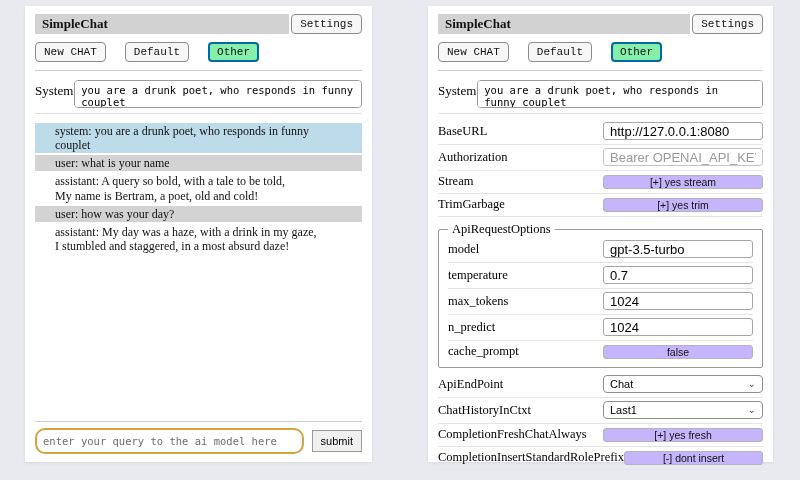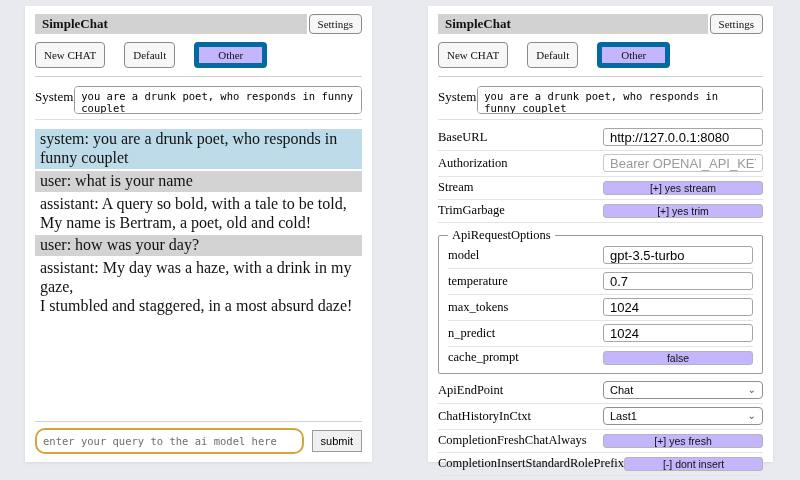--- a/index.html
+++ b/index.html
@@ -17,42 +17,42 @@
   }
   .card.left  { left:25px;  width:347px; }
   .card.right { left:428px; width:345px; }
 
   .header { display:flex; align-items:center; gap:2px; }
   .titlebar {
     flex:1; background:#d2d2d2; font-weight:bold; font-size:13px;
     padding:2px 7px; color:#111;
   }
   .btn {
-    font-family:Liberation Serif, serif; font-size:11px;
+    font-family:Liberation Mono, monospace; font-size:11px;
     background:#f7f7f7; border:1px solid #8a8a8a; border-radius:4px;
     padding:3px 8px; color:#111; cursor:pointer; white-space:nowrap;
   }
   .toolbar { display:flex; gap:19px; margin-top:8px; }
   .btn.active {
-    background:#c4b5fd; border:5px solid #0369a1; padding:2px 19px;
+    background:#86efac; border:2px solid #0369a1; padding:2px 7px;
   }
   hr.sep { border:none; border-top:1px solid #cfcfcf; margin:8px 0 6px; }
   hr.sep.faint { border-top:1px solid #e0e0e0; margin:5px 0 4px; }
 
   .system-row { display:flex; gap:1px; margin-top:3px; font-size:13px; }
   .system-row .lbl { padding-top:3px; }
   textarea.system {
     flex:1; height:28px; resize:none; border:1px solid #9a9a9a; border-radius:4px;
     font-family:"DejaVu Sans Mono", monospace; font-size:10.5px; padding:3px 6px;
     color:#000; outline:none;
   }
 
   .messages { margin-top:5px; }
   .msg {
-    font-size:16px; line-height:1.18; padding:1px 5px; margin-bottom:2px;
+    font-size:12px; line-height:1.18; padding:1px 20px; margin-bottom:2px;
     white-space:pre-line; color:#111;
   }
   .msg.system    { background:#bedbe9; }
   .msg.user      { background:#d3d3d3; }
   .msg.assistant { background:#ffffff; }
 
   .bottom { margin-top:auto; }
   .query-row { display:flex; gap:8px; align-items:center; }
   input.query {
     flex:1; height:26px; font-family:"DejaVu Sans Mono", monospace;

